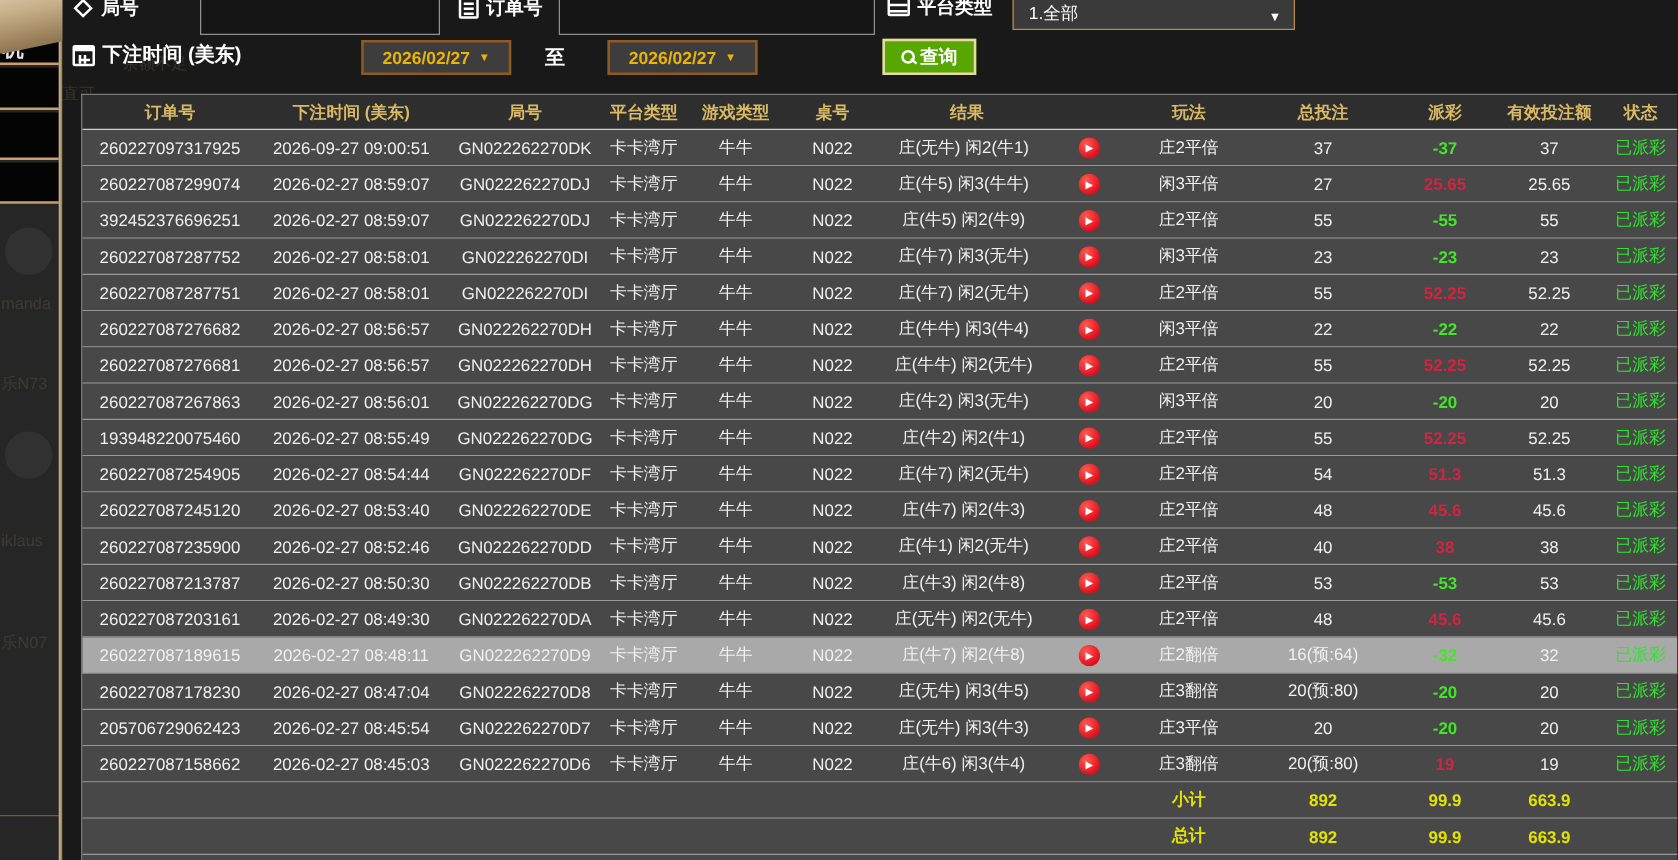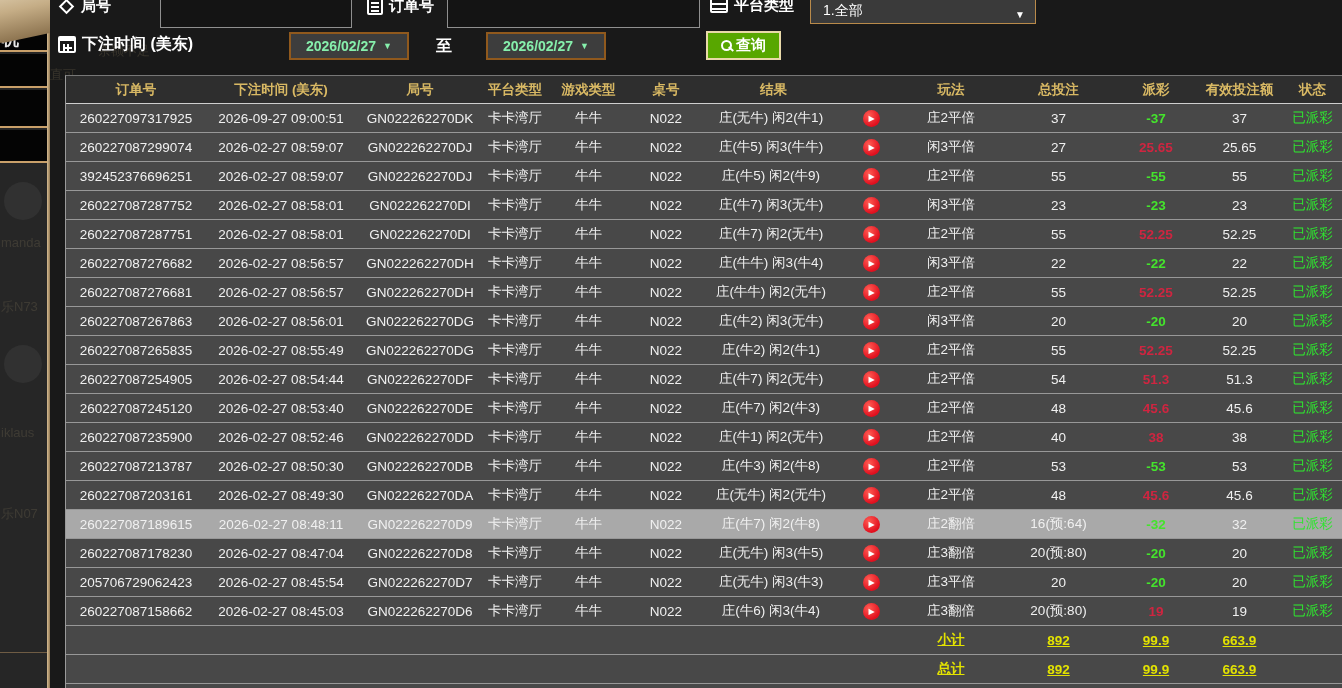--- a/index.html
+++ b/index.html
@@ -40,21 +40,21 @@
   .in-order { left:397px; top:-16px; width:253px; }
 
   .dropdown { position:absolute; left:760px; top:-18px; width:226px; height:42px; background:#3a3a3a;
     border:1px solid #b98a4a; display:flex; align-items:flex-end; justify-content:space-between;
     padding:0 10px 3px 12px; font-size:14px; color:#fff; cursor:pointer; }
   .dropdown .caret { font-size:10px; color:#fff; }
 
   .row2 { position:absolute; left:8px; top:30px; width:100%; height:34px; }
   .lbl-bettime { position:absolute; left:0; top:4px; font-size:16px; }
   .datebox { position:absolute; top:2px; width:120px; height:28px; background:#3d3d3d; border:2px solid #90591d;
-    display:flex; align-items:center; justify-content:center; gap:7px; color:#86efac; font-size:14px; font-weight:bold; cursor:pointer; }
+    display:flex; align-items:center; justify-content:center; gap:7px; color:#eab308; font-size:14px; font-weight:bold; cursor:pointer; }
   .d1 { left:231px; } .d2 { left:428px; }
   .datebox .caret { font-size:9px; }
   .lbl-to { position:absolute; left:378px; top:6px; font-size:16px; font-weight:bold; color:#fff; }
   .btn-search { position:absolute; left:648px; top:1px; width:75px; height:29px; background:#58a700;
     border:2px solid #e9d9a9; color:#fff; font-size:15px; font-weight:bold;
     display:flex; align-items:center; justify-content:center; gap:4px; cursor:pointer; }
 
   
   .ico { display:inline-block; position:relative; flex:none; }
   .ico-diamond { width:11px; height:11px; border:2px solid #fff; transform:rotate(45deg); margin:0 3px; }
@@ -90,21 +90,21 @@
   .c-valid { width:87px; } .c-status { width:70px; flex:1; text-align:center; }
 
   .play-icon { width:17px; height:17px; border-radius:50%; background:radial-gradient(circle at 35% 30%, #ff5a52, #e10f1e 70%);
     color:#fff; font-size:8px; display:flex; align-items:center; justify-content:center; padding-left:1px; cursor:pointer; }
   .pay-neg { color:#44e42c; }
   .pay-pos { color:#cf2540; }
   .st-paid { color:#2fe52f; font-weight:normal; }
 
   .tfoot { font-weight:bold; color:#e3e300; cursor:default; }
   .tfoot .spacer { width:835px; flex:none; }
-  .tfoot .td { color:#e3e300;text-decoration:underline; }
+  .tfoot .td { color:#e3e300; }
   .sliver { height:29px; background:#484848; border-bottom:1px solid #989898; }
 </style>
 </head>
 <body>
 
 <div class="bg-strip">
   <div class="panel p1"></div>
   <div class="panel p2"></div>
   <div class="panel p3"></div>
   <div class="panel p4"></div>
@@ -332,21 +332,21 @@
               <span class="play-icon">▶</span>
             </span>
           </span>
           <span class="td c-play">闲3平倍</span>
           <span class="td c-total">20</span>
           <span class="td c-payout pay-neg">-20</span>
           <span class="td c-valid">20</span>
           <span class="td c-status st-paid">已派彩</span>
         </div>
         <div class="tr">
-          <span class="td c-order">260227087265835</span>
+          <span class="td c-order">193948220075460</span>
           <span class="td c-time">2026-02-27 08:55:49</span>
           <span class="td c-round">GN022262270DG</span>
           <span class="td c-platform">卡卡湾厅</span>
           <span class="td c-game">牛牛</span>
           <span class="td c-table_no">N022</span>
           <span class="td c-result">
             <span class="res-text">庄(牛2) 闲2(牛1)</span>
             <span class="play-wrap">
               <span class="play-icon">▶</span>
             </span>

